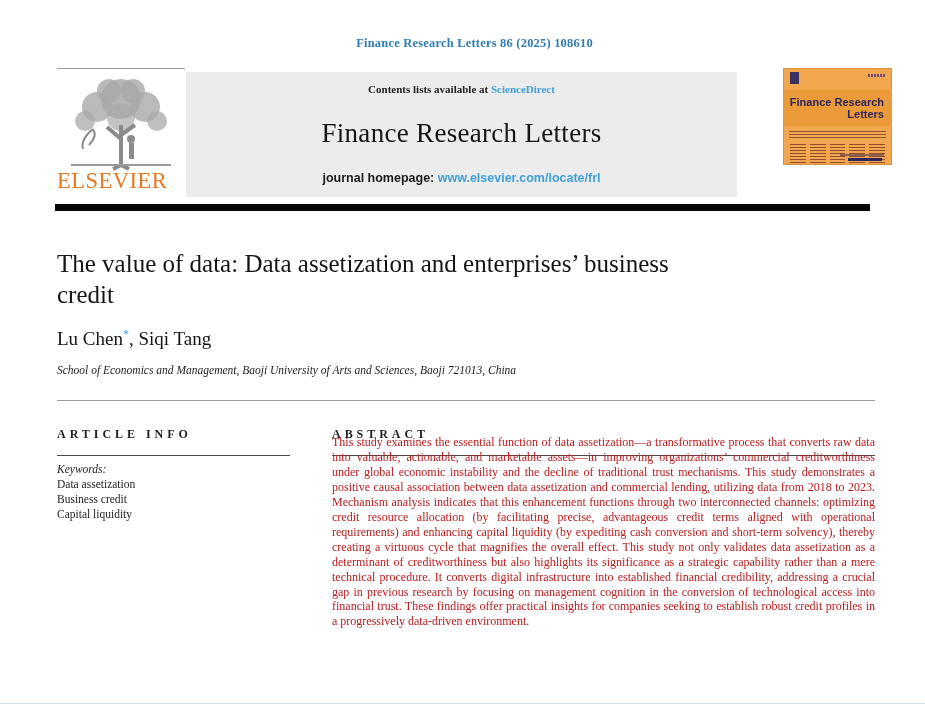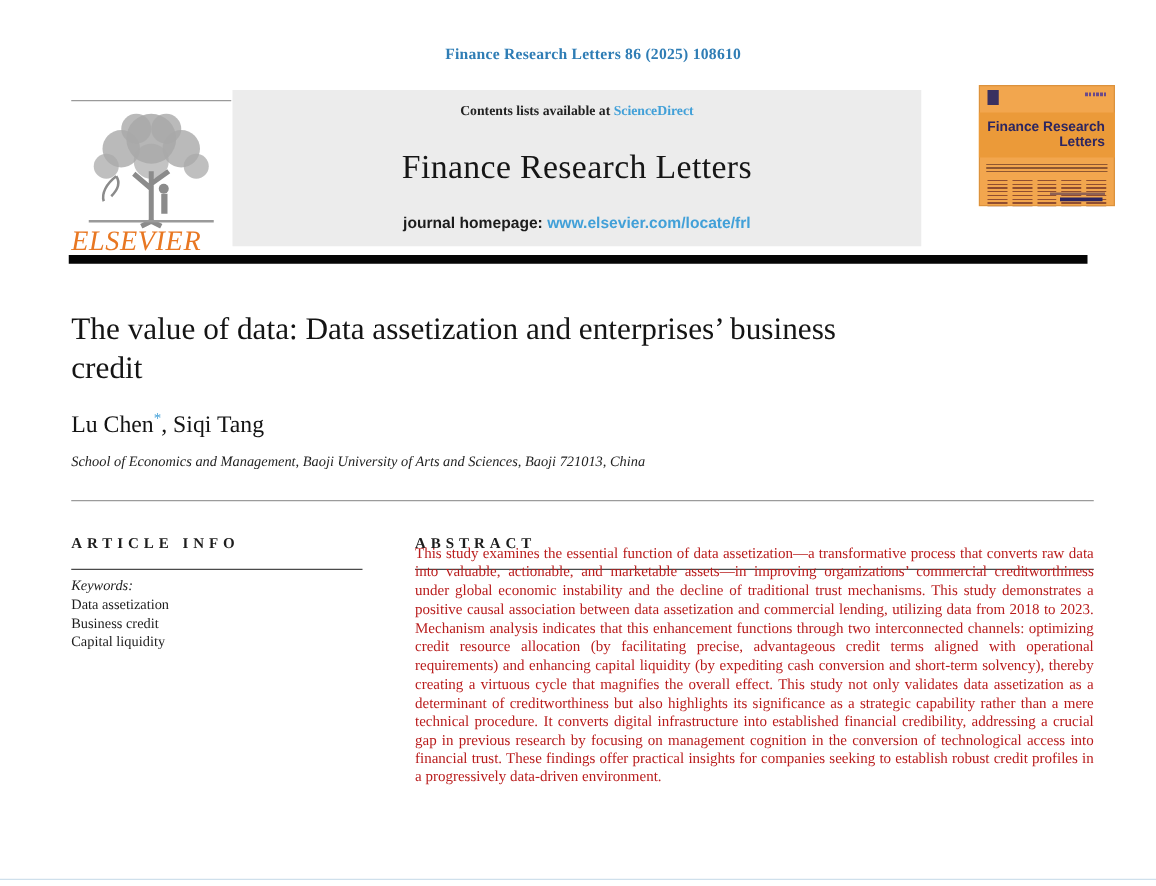--- a/index.html
+++ b/index.html
@@ -7,23 +7,22 @@
     position:relative;width:925px;height:709px;background:#ffffff;
     font-family:"Liberation Serif",serif;color:#1a1a1a;overflow:hidden;
   }
   
   .citation{
     position:absolute;top:36px;left:0;width:925px;text-align:center;
     font-size:12.5px;font-weight:bold;color:#2f7db5;letter-spacing:.2px;padding-left:12px;
   }
   
   .logo-block{
-    position:absolute;left:57px;top:80px;width:128px;height:127px;
+    position:absolute;left:57px;top:68px;width:128px;height:127px;
     border-top:1.5px solid #9a9a9a;
-    font-style:italic;
   }
   .tree-wrap{position:absolute;left:6px;top:4px;width:116px;height:98px;}
   .elsevier-word{
     position:absolute;left:0;bottom:2px;width:128px;text-align:left;
     font-size:22.5px;color:#e87722;letter-spacing:.5px;font-weight:normal;
   }
   .mast-center{
     position:absolute;left:186px;top:72px;width:551px;height:125px;
     background:#ececec;display:flex;flex-direction:column;align-items:center;
     justify-content:space-between;padding:11px 0 12px 0;box-sizing:border-box;

